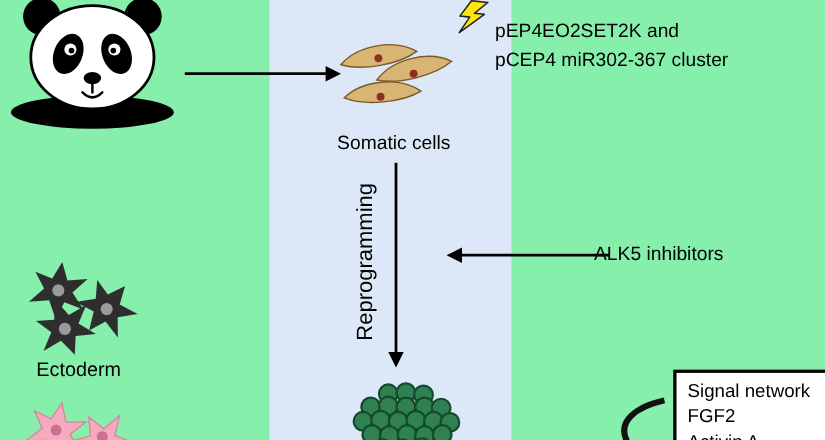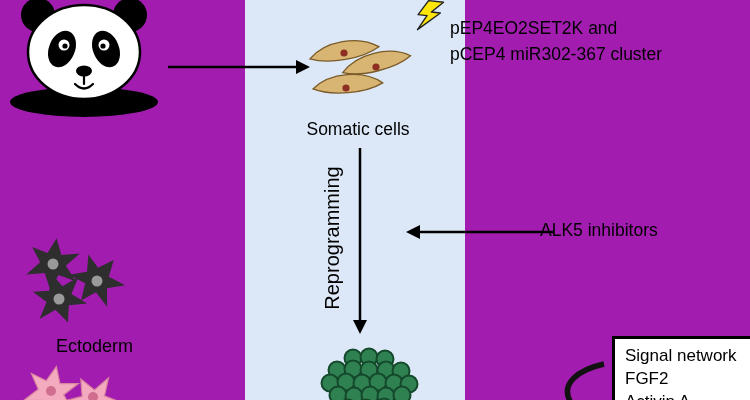--- a/index.html
+++ b/index.html
@@ -1,17 +1,17 @@
 <!DOCTYPE html>
 <html><head>
 <meta charset="utf-8">
 <style>
   html,body{margin:0;padding:0;background:#fff;}
   .canvas{
-    position:relative;width:750px;height:400px;overflow:hidden;background:#a21caf;
+    position:relative;width:750px;height:400px;overflow:hidden;background:#86efac;
     font-family:"Liberation Sans",sans-serif;color:#000;
   }
   .band{position:absolute;left:245px;top:0;width:220px;height:400px;background:#dce8f7;}
   .art{position:absolute;left:0;top:0;}
   .lbl{position:absolute;font-size:17.5px;white-space:nowrap;color:#000;}
   .lbl-center{text-align:center;margin-top:17px;}
   .vert{
     position:absolute;left:233px;top:226px;width:200px;height:24px;
     font-size:20px;text-align:center;white-space:nowrap;
     transform:rotate(-90deg);transform-origin:center center;
@@ -124,21 +124,21 @@
 
   <div class="lbl" style="left:450px;top:18px;">pEP4EO2SET2K and</div>
   <div class="lbl" style="left:450px;top:44px;text-align:center;">pCEP4 miR302-367 cluster</div>
 
   <div class="lbl lbl-center" style="left:288px;top:102px;width:140px;">Somatic cells</div>
 
   <div class="vert">Reprogramming</div>
 
   <div class="lbl" style="left:540px;top:220px;">ALK5 inhibitors</div>
 
-  <div class="lbl" style="left:33px;top:336px;font-size:18px;margin-left:23px;">Ectoderm</div>
+  <div class="lbl" style="left:33px;top:326px;font-size:18px;">Ectoderm</div>
 
 
   <div class="signal-box">
     <div>Signal network</div>
     <div>FGF2</div>
     <div>Activin A</div>
   </div>
 
 </div>
 

